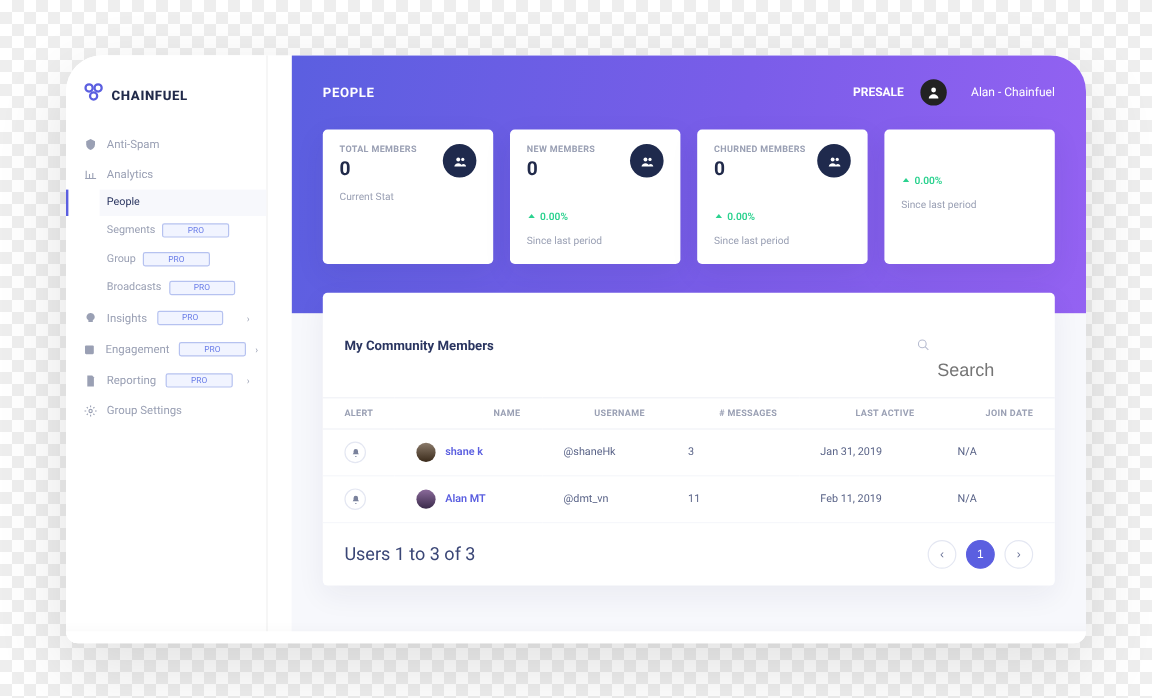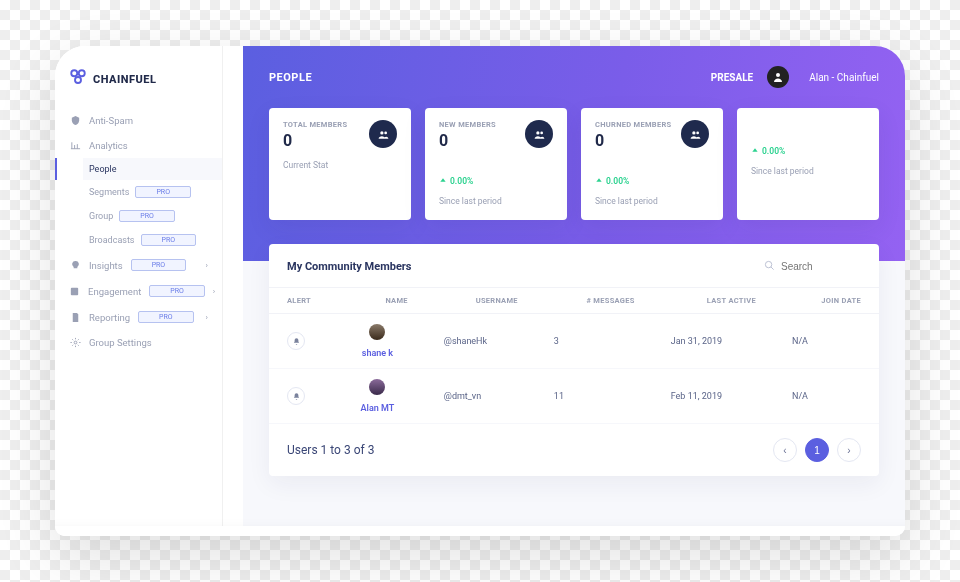--- a/index.html
+++ b/index.html
@@ -63,35 +63,35 @@
   .card-icon { width:28px; height:28px; border-radius:50%; background:#1f2a4d; display:flex; align-items:center; justify-content:center;}
   .card-icon svg { width:13px; height:13px; }
   .card-sub { font-size:8.5px; color:#9aa0b4; margin-top:10px;}
   .trend { color:#2bd28f; font-size:8.5px; font-weight:600; margin-top:26px; display:flex; align-items:center; gap:3px;}
   .trend svg{width:8px;height:8px;}
   
   .panel { position:relative; margin:24px 26px 0 26px; background:#fff; border-radius:4px; box-shadow:0 8px 24px rgba(40,40,90,0.06); padding:0 0 14px 0;}
   .panel-head { display:flex; align-items:center; padding:16px 18px 14px 18px;}
   .panel-title { font-size:11px; font-weight:700; color:#2a3560;}
   .search { margin-left:auto; display:flex; align-items:center; gap:6px; color:#b7bcd0; font-size:9px;}
-  .search input { border:none; outline:none; font-size:10px; color:#444; width:80px; background:transparent;}
+  .search input { border:none; outline:none; font-size:15px; color:#444; width:80px; background:transparent;margin-top:40px;}
   table { width:100%; border-collapse:collapse;}
   thead th { font-size:7.5px; color:#9aa0b4; font-weight:700; letter-spacing:0.3px; text-align:right; padding:8px 18px; border-top:1px solid #f1f2f7; border-bottom:1px solid #f1f2f7; text-transform:uppercase;}
   tbody td { font-size:9px; color:#5a6488; padding:10px 18px; border-bottom:1px solid #f6f7fb;}
   tbody td.name { color:#5b5fe0; font-weight:600;}
   tbody td.alert-cell { width:40px;}
   .bell { width:18px; height:18px; border-radius:50%; border:1px solid #e4e7f2; display:flex;align-items:center;justify-content:center; color:#7a829c;}
   .bell svg{width:9px;height:9px;}
-  .name-wrap { display:flex; align-items:center; gap:8px;flex-direction:column;}
+  .name-wrap { display:flex; align-items:center; gap:8px;}
   .mini-avatar { width:16px; height:16px; border-radius:50%; background:#c7c7c7;}
   .mini-avatar.c1{background:linear-gradient(#8a7a6a,#3a2a1a);}
   .mini-avatar.c2{background:linear-gradient(#d7b090,#a06a3a);}
   .mini-avatar.c3{background:linear-gradient(#8a6a9a,#3a2a4a);}
   .panel-foot { display:flex; align-items:center; padding:14px 18px 0 18px;}
-  .foot-text { font-size:12px; color:#3a4676;}
+  .foot-text { font-size:15px; color:#3a4676;}
   .pager { margin-left:auto; display:flex; gap:8px;}
   .pg-btn { width:24px; height:24px; border-radius:50%; border:1px solid #e4e7f2; background:#fff; display:flex;align-items:center;justify-content:center; font-size:10px; color:#6a7296; cursor:pointer;}
   .pg-btn.active { background:#5b5fe0; color:#fff; border-color:#5b5fe0;}
   .caret-r{font-size:10px;}
 </style>
 </head>
 <body>
 
 <div class="device">
 

